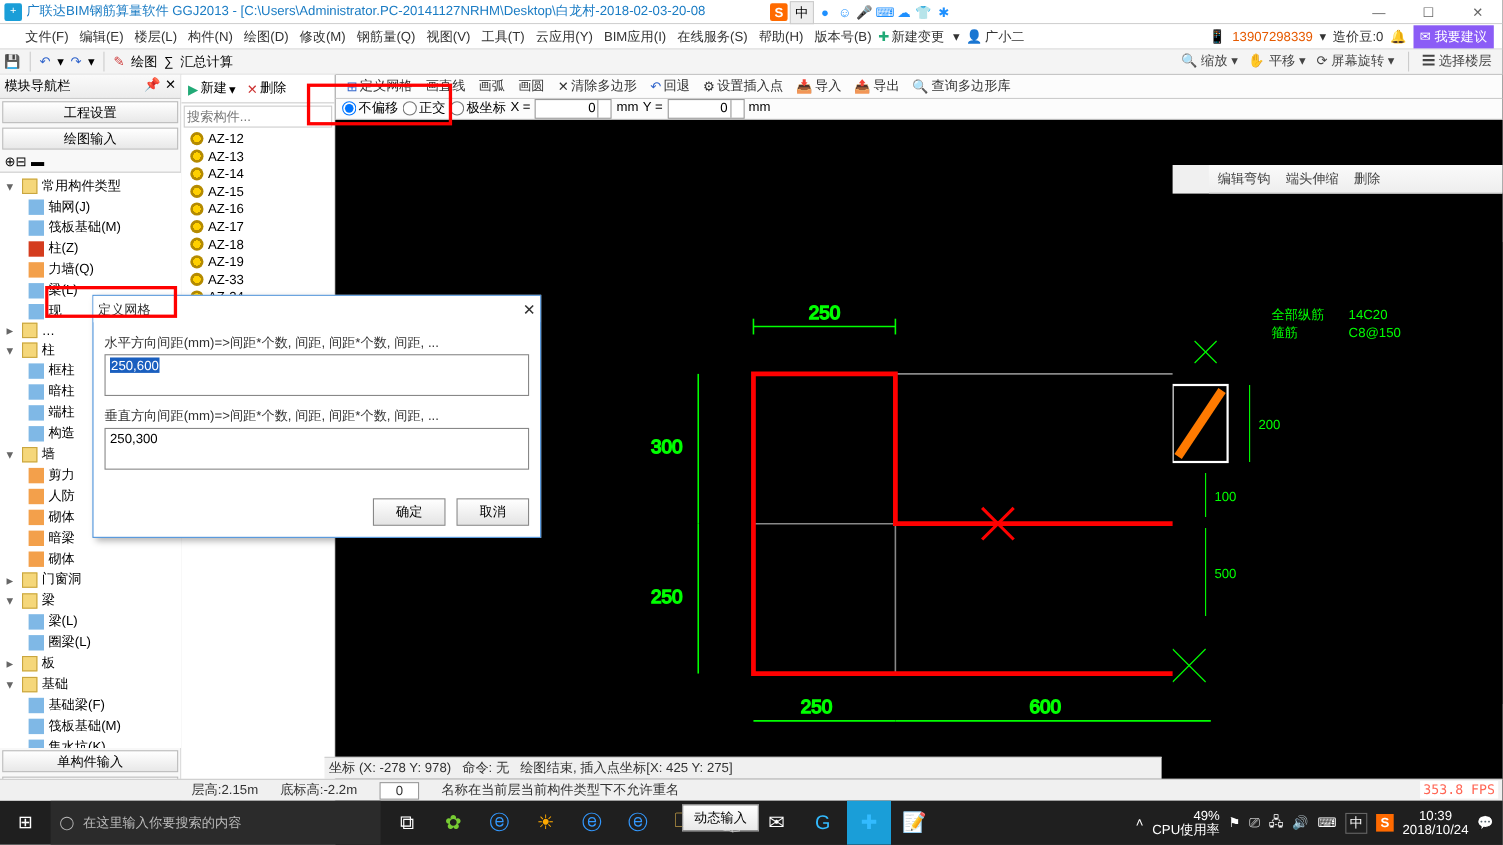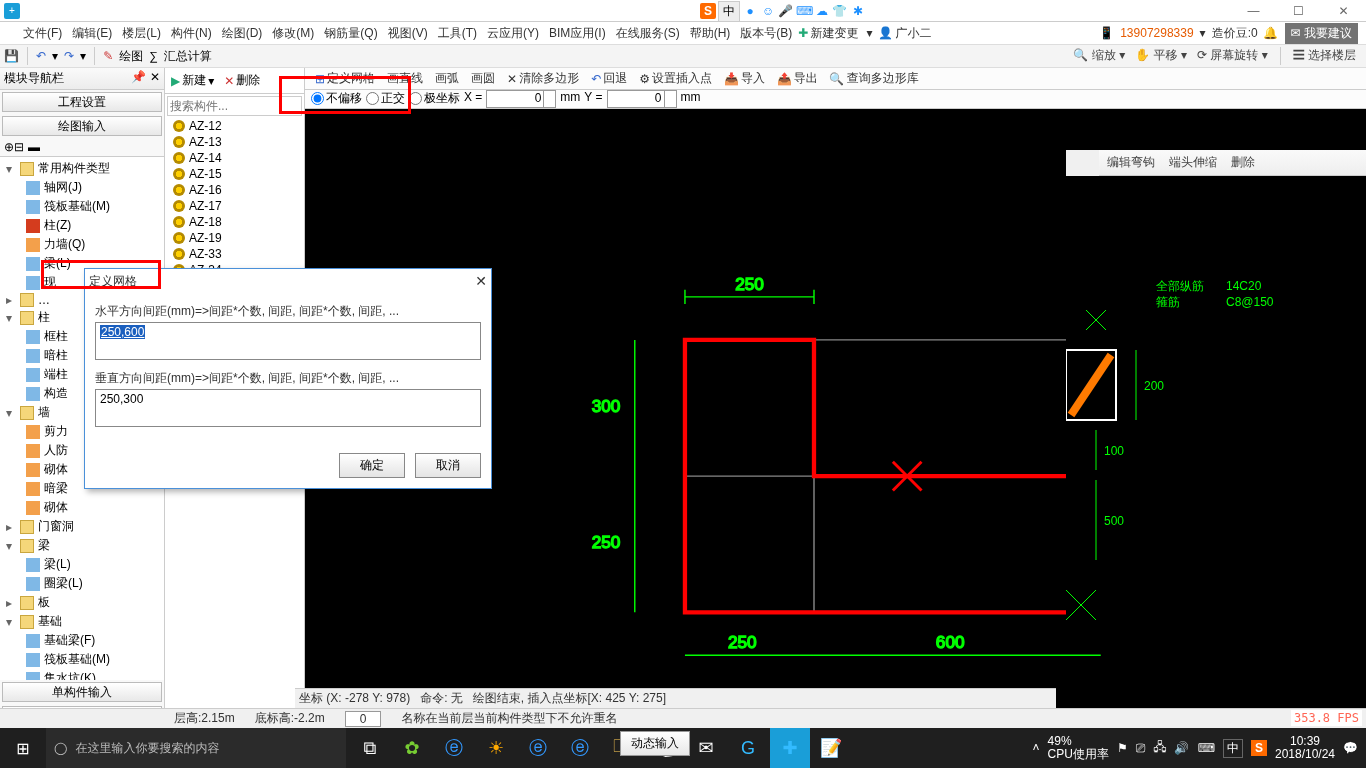--- a/index.html
+++ b/index.html
@@ -8,21 +8,21 @@
 .titlebar .icon-app { width: 16px; height: 16px; background: #1a9ed8; border-radius: 2px; margin-right: 4px; display: flex; align-items: center; justify-content: center; color: #fff; font-size: 10px; }
 .titlebar .wincontrols { margin-left: auto; display: flex; }
 .titlebar .wincontrols div { width: 45px; height: 22px; display: flex; align-items: center; justify-content: center; color: #666; }
 .sogou-bar { position: absolute; top: 0; left: 700px; height: 22px; display: flex; align-items: center; gap: 2px; }
 .sogou-bar .s-badge { background: #ff6a00; color: #fff; padding: 1px 4px; font-weight: bold; border-radius: 2px; }
 .sogou-bar .s-ico { width: 16px; color: #1e90ff; text-align: center; }
 .menubar { height: 22px; background: #fff; display: flex; align-items: center; gap: 2px; padding-left: 19px; color: #333; }
 .menubar .m { padding: 2px 4px; }
 .menubar .right { margin-left: auto; display: flex; align-items: center; gap: 6px; padding-right: 8px; }
 .menubar .right .phone { color: #e65a00; }
-.menubar .right .sugg { background: #737373; color: #fff; padding: 2px 6px; }
+.menubar .right .sugg { background: #8b5cf6; color: #fff; padding: 2px 6px; }
 .toolbar1 { height: 24px; background: #f4f4f4; border-top: 1px solid #ddd; border-bottom: 1px solid #ddd; display: flex; align-items: center; padding-left: 4px; gap: 6px; }
 .toolbar1 .divider { width: 1px; height: 18px; background: #ccc; margin: 0 2px; }
 .toolbar1 .right { margin-left: auto; display: flex; gap: 10px; padding-right: 10px; color: #444; }
 .mainrow { display: flex; height: calc(100% - 22px - 22px - 24px - 40px); }
 .left-nav { width: 165px; background: #f8f8f8; border-right: 1px solid #ccc; display: flex; flex-direction: column; }
 .left-nav .hdr { background: linear-gradient(#fafafa,#ececec); border-bottom: 1px solid #ccc; padding: 2px 4px; display: flex; justify-content: space-between; }
 .left-nav .btnrow { padding: 2px; }
 .left-nav .btnrow button { width: 100%; height: 20px; background: linear-gradient(#fff,#e8e8e8); border: 1px solid #bbb; }
 .left-nav .icorow { padding: 2px 4px; display: flex; gap: 4px; }
 .tree { flex: 1; overflow: auto; background: #fff; border-top: 1px solid #ccc; padding: 2px; }
@@ -60,35 +60,36 @@
 .taskbar .search { flex: 0 0 300px; height: 40px; background: #2b2b2b; display: flex; align-items: center; gap: 8px; padding-left: 8px; color: #bbb; }
 .taskbar .tray { margin-left: auto; display: flex; align-items: center; gap: 8px; padding-right: 8px; font-size: 11px; }
 .taskbar .apps { display: flex; gap: 2px; margin-left: 4px; }
 .taskbar .apps .app { width: 40px; height: 40px; display: flex; align-items: center; justify-content: center; font-size: 18px; }
 .dialog { position: absolute; left: 84px; top: 268px; width: 408px; background: #fff; border: 1px solid #4a90d9; box-shadow: 3px 3px 6px rgba(0,0,0,.3); z-index: 20; }
 .dialog .dlg-title { height: 24px; background: #fff; display: flex; align-items: center; padding: 0 4px; color: #333; }
 .dialog .dlg-title .x { margin-left: auto; font-size: 14px; color: #333; }
 .dialog .body { padding: 10px; }
 .dialog .body .lbl { color: #333; margin-bottom: 2px; }
 .dialog .body .fld { border: 1px solid #888; height: 38px; padding: 2px 4px; margin-bottom: 10px; }
-.dialog .body .fld .sel { background: #1a5fbf; color: #fff; display: inline; padding: 0 1px; text-decoration: underline; }
+.dialog .body .fld .sel { background: #1a5fbf; color: #fff; display: inline; padding: 0 1px; }
 .dialog .btns { display: flex; gap: 10px; justify-content: flex-end; padding: 6px 10px 10px; }
 .dialog .btns button { padding: 3px 20px; border: 1px solid #888; background: linear-gradient(#fff,#e4e4e4); }
 .hl-red { position: absolute; border: 3px solid #ff0000; z-index: 30; }
 .right-strip { position: absolute; right: 0; top: 150px; width: 300px; background: #f0f0f0; z-index: 5; padding-left: 33px; }
 .right-strip .rs-tabs { height: 26px; background: linear-gradient(#fafafa,#eee); display: flex; align-items: center; gap: 14px; padding-left: 8px; color: #444; border-bottom: 1px solid #ccc; }
 .right-detail { position: absolute; right: 0; top: 220px; width: 300px; height: 420px; background: #000; z-index: 4; color: #f9a8d4; }
 .fps { position: absolute; right: 4px; bottom: 42px; color: #f65; font-family: monospace; font-size: 12px; z-index: 6; background: #fff; padding: 1px 3px; }
 svg text { font-size: 12px; }
 </style>
 </head>
 <body>
 
 <div class="titlebar">
   <span class="icon-app">+</span>
+  <span>广联达BIM钢筋算量软件 GGJ2013 - [C:\Users\Administrator.PC-20141127NRHM\Desktop\白龙村-2018-02-03-20-08</span>
   <div class="wincontrols">
     <div>—</div>
     <div>☐</div>
     <div>✕</div>
   </div>
 </div>
 <div class="sogou-bar">
   <span class="s-badge">S</span>
   <span style="background:#eee;padding:1px 4px;border:1px solid #ccc">中</span>
   <span class="s-ico">●</span>
@@ -569,21 +570,21 @@
     <div class="app" style="color:#39f">ⓔ</div>
     <div class="app" style="color:#fc5">🗀</div>
     <div class="app">🛍</div>
     <div class="app">✉</div>
     <div class="app" style="color:#3bf">G</div>
     <div class="app" style="color:#3bf;background:#1a9ed8">✚</div>
     <div class="app" style="color:#fa0">📝</div>
   </div>
   <div class="tray">
     <span>˄</span>
-    <div style="text-align:left;line-height:1.1">
+    <div style="text-align:right;line-height:1.1">
       <div>49%</div>
       <div>CPU使用率</div>
     </div>
     <span>⚑</span>
     <span>⎚</span>
     <span>🖧</span>
     <span>🔊</span>
     <span>⌨</span>
     <span style="border:1px solid #666;padding:0 3px">中</span>
     <span style="background:#ff6a00;padding:1px 4px;font-weight:bold">S</span>

